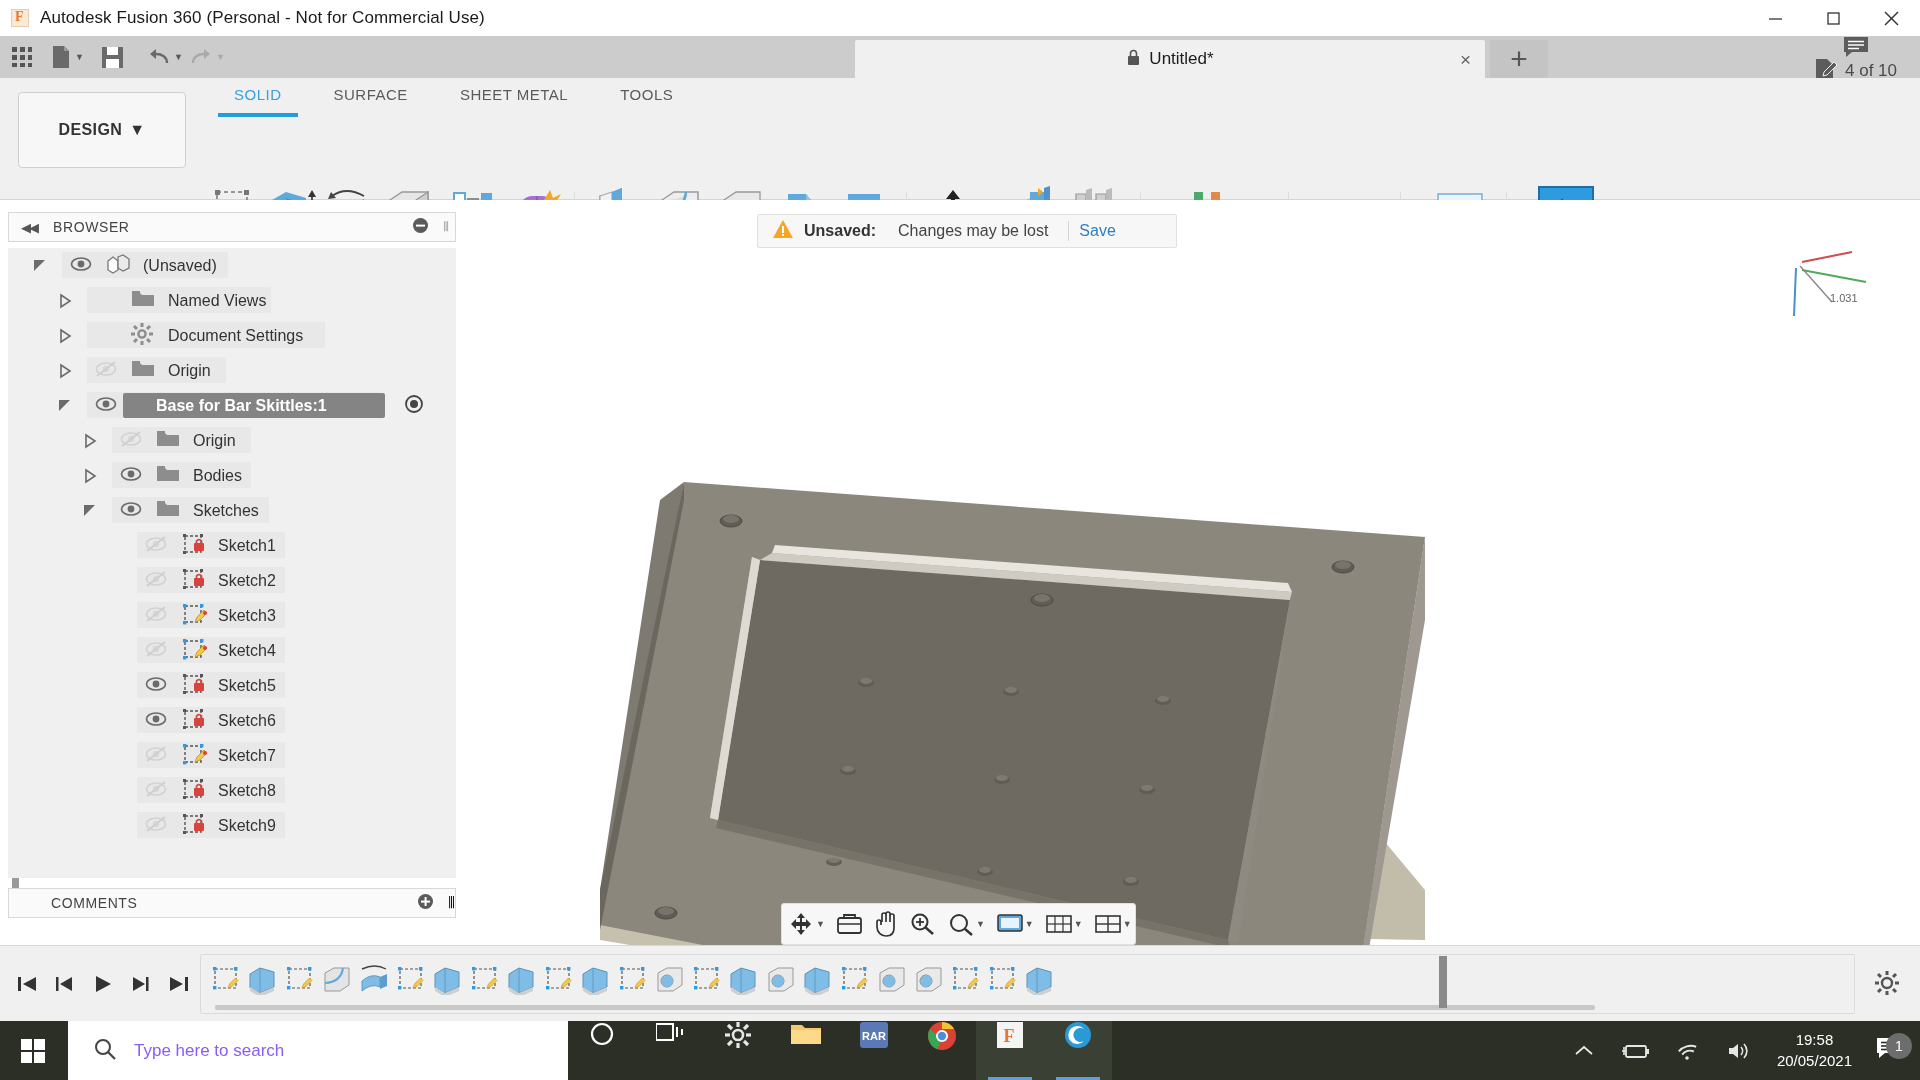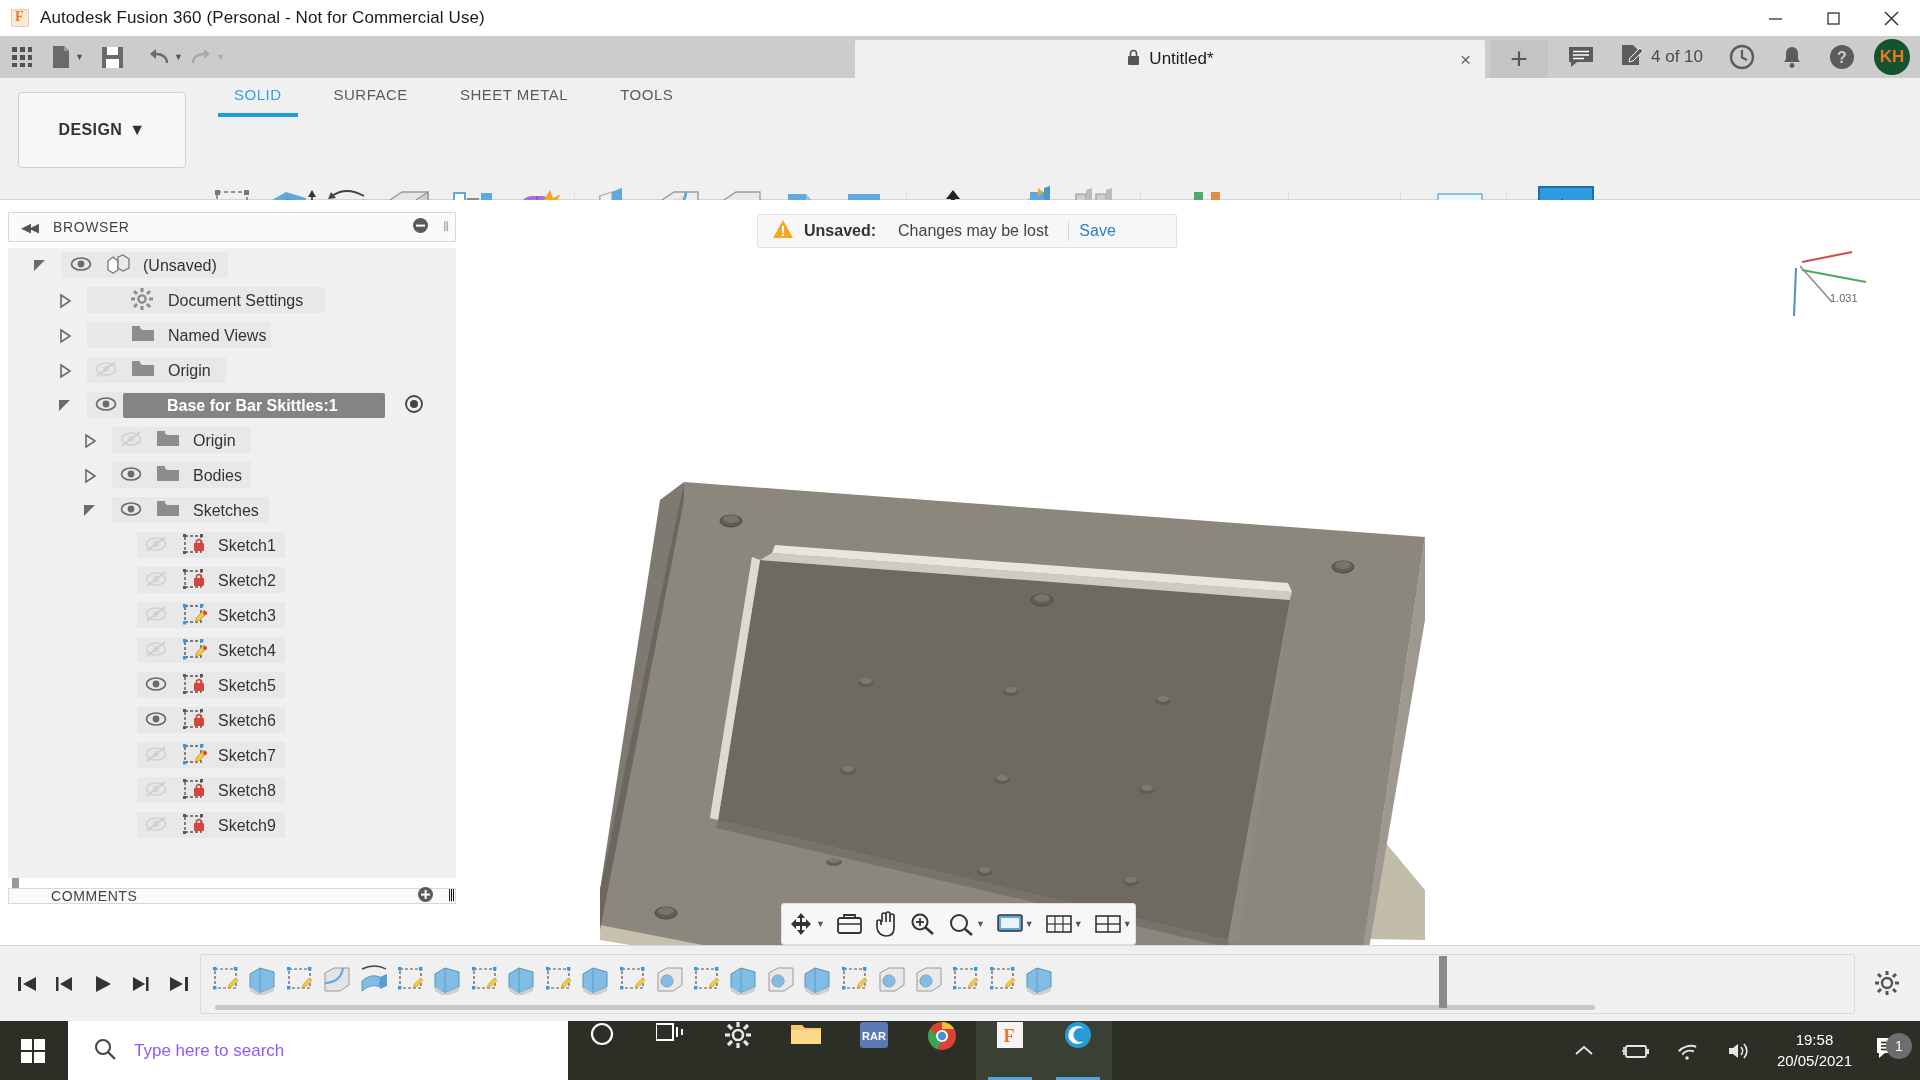--- a/index.html
+++ b/index.html
@@ -67,21 +67,21 @@
     border-radius:2px 2px 0 0;
   }
   .doctab .lock { margin-right:8px; color:#555; }
   .doctab .name { font-size:17px; color:#1c1c1c; }
   .doctab .close { position:absolute; right:14px; top:9px; font-size:19px; color:#666; }
   .tabplus {
     position:absolute; left:1490px; top:40px; width:58px; height:38px;
     background:#c4c4c4; display:flex; align-items:center; justify-content:center;
     font-size:30px; color:#555; font-weight:300;
   }
-  .tbright { position:absolute; right:10px; top:36px; height:42px; display:flex; align-items:center; }
+  .tbright { position:absolute; right:10px; top:36px; height:42px; display:flex; align-items:center;flex-direction:column; }
   .tbr-item { display:flex; align-items:center; padding:0 13px; height:42px; color:#555; }
   .tbr-item .cnt { font-size:17px; color:#4a4a4a; margin-left:7px; }
   .avatar {
     width:36px; height:36px; border-radius:50%; background:#14532d;
     display:flex; align-items:center; justify-content:center;
     font-size:17px; font-weight:bold; color:#e8762c; margin-left:6px;
   }
 
   
   .ribbon {
@@ -139,21 +139,21 @@
   }
   .tnode .eye { position:absolute; }
   .tnode .tico { position:absolute; }
   .tnode .tlabel {
     position:absolute; font-size:16px; color:#333; white-space:nowrap;
   }
   .tnode.sel .tlabel { color:#fff; font-weight:bold; }
   .tnode .selbg { position:absolute; height:25px; top:5px; background:#848484; border-radius:2px; }
 
   .comments {
-    position:absolute; left:8px; top:888px; width:448px; height:16px;
+    position:absolute; left:8px; top:888px; width:448px; height:30px;
     background:#fafafa; border:1px solid #d8d8d8; display:flex; align-items:center;
   }
   .comments .ctitle { margin-left:42px; font-size:14px; color:#444; letter-spacing:.6px; }
   .comments .plus { margin-left:auto; margin-right:14px; color:#555; }
 
   
   .canvas {
     position:absolute; left:0; top:200px; width:1920px; height:745px;
     background:#ffffff;
     overflow:hidden;
@@ -695,51 +695,51 @@
             <ellipse cx="11" cy="8" rx="9.5" ry="6" fill="none" stroke="#6b6b6b" stroke-width="1.7"></ellipse>
             <circle cx="11" cy="8" r="3.4" fill="#6b6b6b"></circle>
           </svg></div>
         <div class="tico" style="left:98px"><svg width="26" height="20">
             <path d="M2 7l5-4 5 4v9l-5 3-5-3z" fill="#fff" stroke="#777" stroke-width="1.3"></path>
             <path d="M12 3l5-2 6 4v9l-6 3-5-3z" fill="#eaeaea" stroke="#777" stroke-width="1.3"></path>
           </svg></div>
         <div class="tlabel" style="left:135px">(Unsaved)</div>
       </div>
       <div class="tnode">
+        <div class="hl" style="left:79px; width:184px"></div>
+        <div class="arr" style="left:49px"><svg width="16" height="16">
+            <path d="M4 2l9 6-9 6z" fill="none" stroke="#6b6b6b" stroke-width="1.6"></path>
+          </svg></div>
+        <div class="tico" style="left:123px"><svg width="24" height="18">
+            <path d="M1 3h8l2 2h12v11H1z" fill="#8d8d8d"></path>
+            <rect x="1" y="1" width="8" height="3" fill="#8d8d8d"></rect>
+          </svg></div>
+        <div class="tlabel" style="left:160px">Named Views</div>
+      </div>
+      <div class="tnode">
         <div class="hl" style="left:79px; width:238px"></div>
         <div class="arr" style="left:49px"><svg width="16" height="16">
             <path d="M4 2l9 6-9 6z" fill="none" stroke="#6b6b6b" stroke-width="1.6"></path>
           </svg></div>
         <div class="tico" style="left:123px"><svg width="22" height="22">
             <circle cx="11" cy="11" r="3.6" fill="none" stroke="#8d8d8d" stroke-width="2.4"></circle>
             <g stroke="#8d8d8d" stroke-width="3">
               <line x1="11" y1="0" x2="11" y2="4"></line>
               <line x1="11" y1="18" x2="11" y2="22"></line>
               <line x1="0" y1="11" x2="4" y2="11"></line>
               <line x1="18" y1="11" x2="22" y2="11"></line>
               <line x1="3" y1="3" x2="6" y2="6"></line>
               <line x1="16" y1="16" x2="19" y2="19"></line>
               <line x1="19" y1="3" x2="16" y2="6"></line>
               <line x1="6" y1="16" x2="3" y2="19"></line>
             </g>
           </svg></div>
         <div class="tlabel" style="left:160px">Document Settings</div>
       </div>
       <div class="tnode">
-        <div class="hl" style="left:79px; width:184px"></div>
-        <div class="arr" style="left:49px"><svg width="16" height="16">
-            <path d="M4 2l9 6-9 6z" fill="none" stroke="#6b6b6b" stroke-width="1.6"></path>
-          </svg></div>
-        <div class="tico" style="left:123px"><svg width="24" height="18">
-            <path d="M1 3h8l2 2h12v11H1z" fill="#8d8d8d"></path>
-            <rect x="1" y="1" width="8" height="3" fill="#8d8d8d"></rect>
-          </svg></div>
-        <div class="tlabel" style="left:160px">Named Views</div>
-      </div>
-      <div class="tnode">
         <div class="hl" style="left:79px; width:139px"></div>
         <div class="arr" style="left:49px"><svg width="16" height="16">
             <path d="M4 2l9 6-9 6z" fill="none" stroke="#6b6b6b" stroke-width="1.6"></path>
           </svg></div>
         <div class="eye" style="left:87px"><svg width="22" height="16">
             <ellipse cx="11" cy="8" rx="9.5" ry="6" fill="none" stroke="#d2d2d2" stroke-width="1.7"></ellipse>
             <circle cx="11" cy="8" r="3.2" fill="#d8d8d8"></circle>
             <line x1="2" y1="15" x2="20" y2="1" stroke="#cfcfcf" stroke-width="2"></line>
           </svg></div>
         <div class="tico" style="left:123px"><svg width="24" height="18">
@@ -755,21 +755,21 @@
           </svg></div>
         <div class="eye" style="left:87px"><svg width="22" height="16">
             <ellipse cx="11" cy="8" rx="9.5" ry="6" fill="none" stroke="#6b6b6b" stroke-width="1.7"></ellipse>
             <circle cx="11" cy="8" r="3.4" fill="#6b6b6b"></circle>
           </svg></div>
         <div class="tico" style="left:123px"><svg width="26" height="22">
             <path d="M3 6l8-4 10 3v12l-10 4-8-4z" fill="#fff" stroke="#666" stroke-width="1.4"></path>
             <path d="M11 2v19" stroke="#bbb" stroke-width="1"></path>
           </svg></div>
         <div class="selbg" style="left:115px; width:261.9px"></div>
-        <div class="tlabel" style="left:159px">Base for Bar Skittles:1</div>
+        <div class="tlabel" style="left:148px">Base for Bar Skittles:1</div>
         <div class="tico" style="left:395.9px"><svg width="20" height="20">
             <circle cx="10" cy="10" r="8" fill="none" stroke="#444" stroke-width="1.8"></circle>
             <circle cx="10" cy="10" r="4" fill="#444"></circle>
           </svg></div>
       </div>
       <div class="tnode">
         <div class="hl" style="left:104px; width:139px"></div>
         <div class="arr" style="left:74px"><svg width="16" height="16">
             <path d="M4 2l9 6-9 6z" fill="none" stroke="#6b6b6b" stroke-width="1.6"></path>
           </svg></div>

